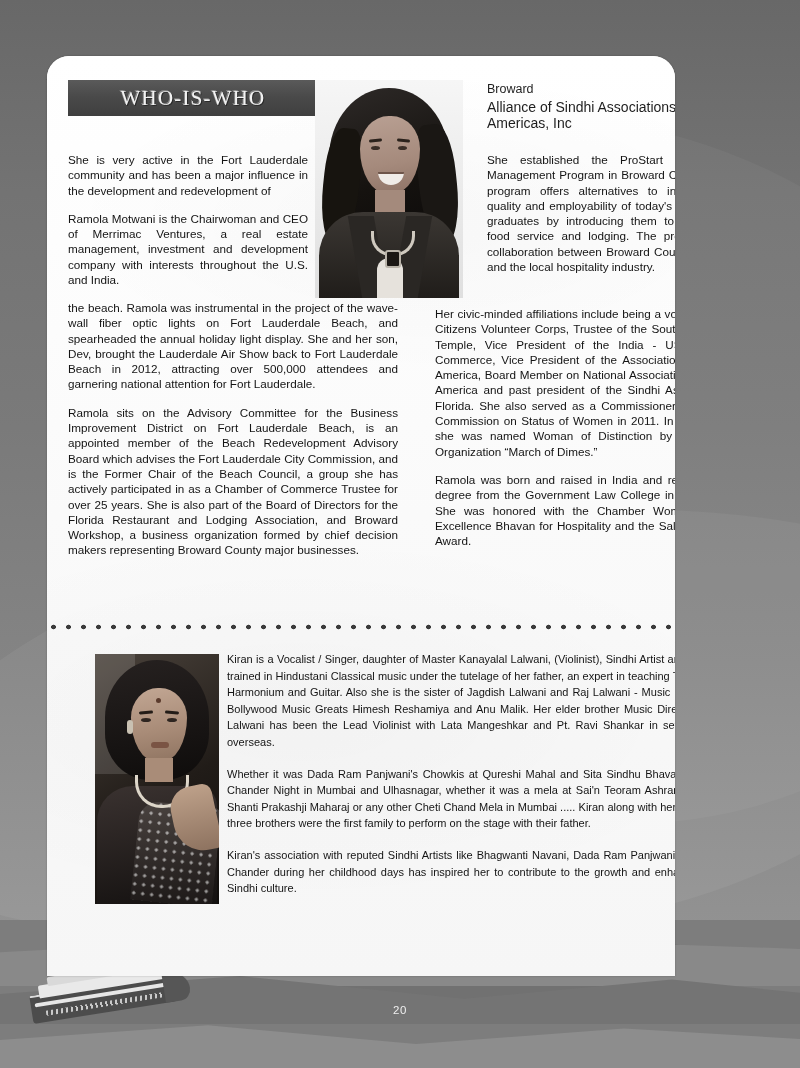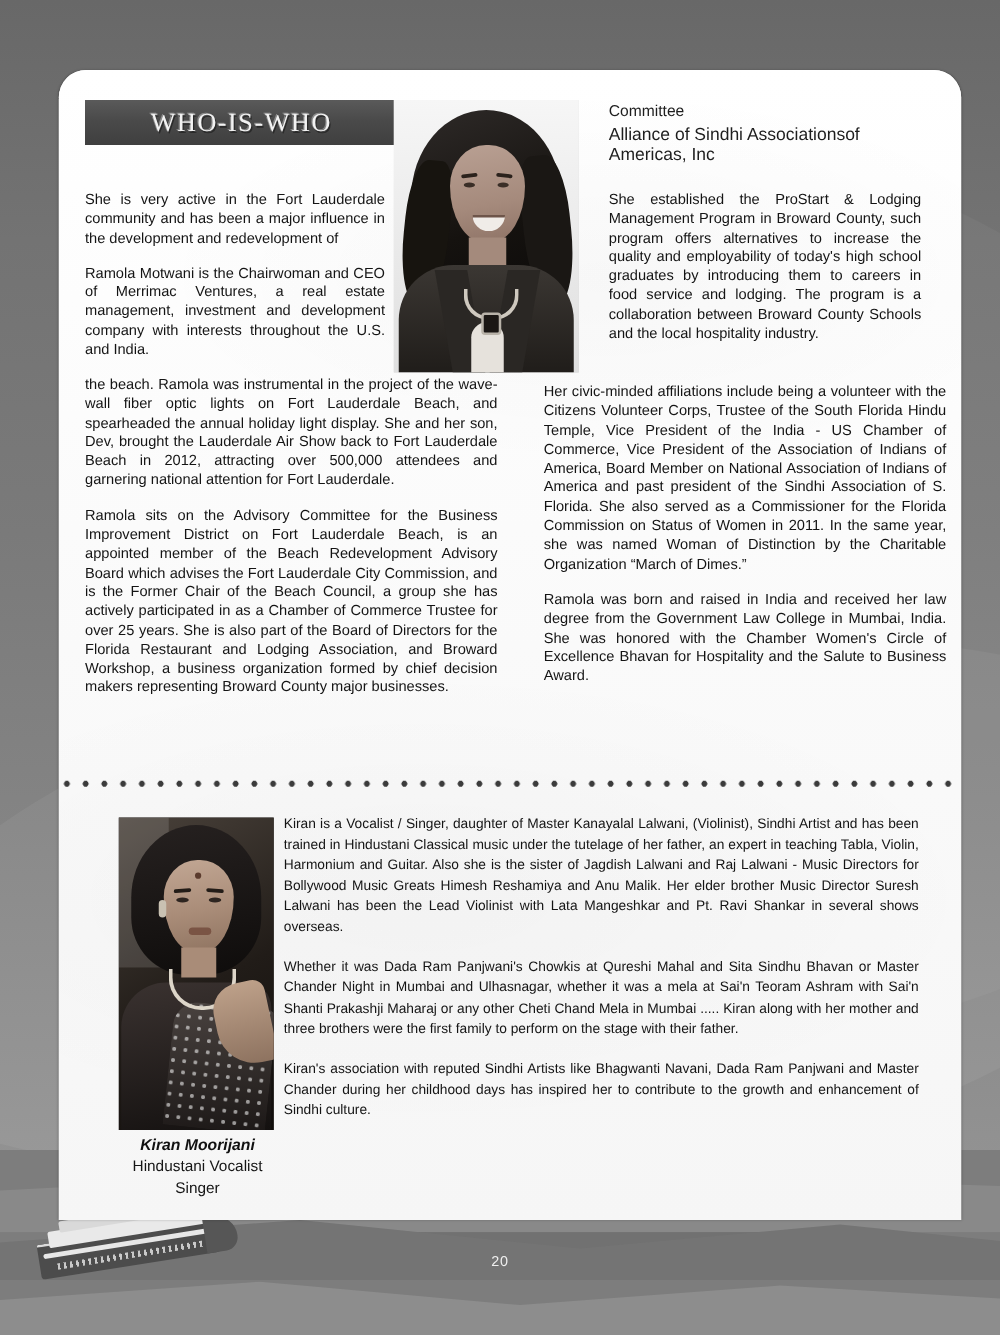--- a/index.html
+++ b/index.html
@@ -136,21 +136,21 @@
     color: #1d1d1d;
     font-family: "Liberation Sans", sans-serif;
     margin-top: 37px;
   }
 
   
   .sheet {
     position: absolute;
     left: 47px;
     top: 56px;
-    width: 722px;
+    width: 628px;
     height: 920px;
     background: #fbfbfb;
     border-radius: 22px 22px 0 0;
     overflow: hidden;
     box-shadow: 0 0 2px rgba(0,0,0,0.25);
   }
   .sheet-texture {
     position: absolute; inset: 0;
     background:
       radial-gradient(ellipse 520px 220px at 60% 18%, rgba(0,0,0,0.022), transparent 70%),
@@ -449,21 +449,21 @@
         <div class="pr-neck"></div>
         <div class="pr-body"></div>
         <div class="pr-lapel-l"></div>
         <div class="pr-lapel-r"></div>
         <div class="pr-shirt"></div>
         <div class="pr-necklace"></div>
         <div class="pr-pendant"></div>
       </div>
 
       <div class="name-block">
-        <div class="name-role">Committee</div>
+        <div class="name-role">Broward</div>
         <div class="name-org">Alliance of Sindhi Associationsof Americas, Inc</div>
       </div>
 
       <div class="col-left-narrow">
         <p class="body">She is very active in the Fort Lauderdale community and has been a major influence in the development and redevelopment of</p>
         <p class="body">Ramola Motwani is the Chairwoman and CEO of Merrimac Ventures, a real estate management, investment and development company with interests throughout the U.S. and India.</p>
       </div>
 
       <div class="col-right-narrow">
         <p class="body">She established the ProStart &amp; Lodging Management Program in Broward County, such program offers alternatives to increase the quality and employability of today's high school graduates by introducing them to careers in food service and lodging. The program is a collaboration between Broward County Schools and the local hospitality industry.</p>
@@ -493,25 +493,20 @@
         <div class="kr-bindi"></div>
         <div class="kr-lip"></div>
         <div class="kr-earring"></div>
         <div class="kr-neck"></div>
         <div class="kr-torso"></div>
         <div class="kr-dress"></div>
         <div class="kr-necklace"></div>
         <div class="kr-arm"></div>
       </div>
 
-      <div class="kiran-caption">
-        <div class="kc-name">Kiran Moorijani</div>
-        <div class="kc-role">Hindustani Vocalist</div>
-        <div class="kc-role">Singer</div>
-      </div>
 
       <div class="kiran-body">
         <p class="body">Kiran is a Vocalist / Singer, daughter of Master Kanayalal Lalwani, (Violinist), Sindhi Artist and has been trained in Hindustani Classical music under the tutelage of her father, an expert in teaching Tabla, Violin, Harmonium and Guitar. Also she is the sister of Jagdish Lalwani and Raj Lalwani - Music Directors for Bollywood Music Greats Himesh Reshamiya and Anu Malik. Her elder brother Music Director Suresh Lalwani has been the Lead Violinist with Lata Mangeshkar and Pt. Ravi Shankar in several shows overseas.</p>
         <p class="body">Whether it was Dada Ram Panjwani's Chowkis at Qureshi Mahal and Sita Sindhu Bhavan or Master Chander Night in Mumbai and Ulhasnagar, whether it was a mela at Sai'n Teoram Ashram with Sai'n Shanti Prakashji Maharaj or any other Cheti Chand Mela in Mumbai ..... Kiran along with her mother and three brothers were the first family to perform on the stage with their father.</p>
         <p class="body">Kiran's association with reputed Sindhi Artists like Bhagwanti Navani, Dada Ram Panjwani and Master Chander during her childhood days has inspired her to contribute to the growth and enhancement of Sindhi culture.</p>
       </div>
 
     </div>
   </div>
 

